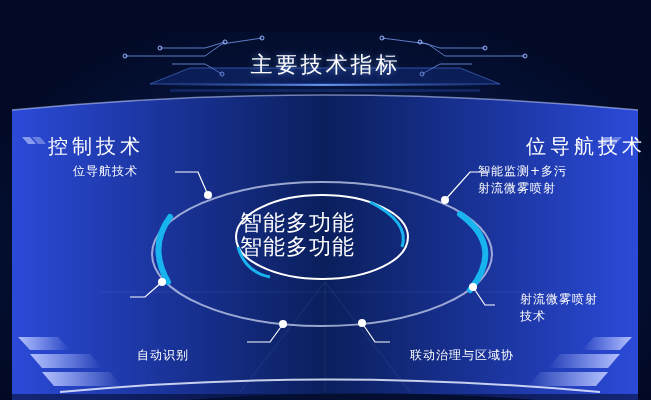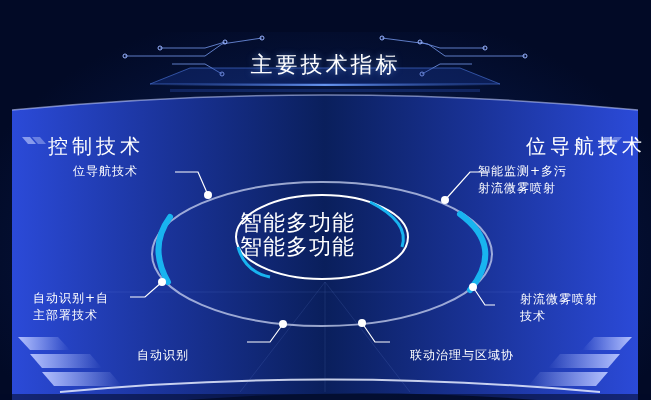--- a/index.html
+++ b/index.html
@@ -152,24 +152,20 @@
   <div class="section-label" style="left:526px; top:101px;">位导航技术</div>
 
   <div class="center-text">
     <div>智能多功能</div>
     <div>智能多功能</div>
   </div>
 
   <div class="item-text" style="left:73px; top:131px;">
     <div>位导航技术</div>
   </div>
-  <div class="item-text" style="left:33px; top:258px;">
-    <div>自动识别+自</div>
-    <div>主部署技术</div>
-  </div>
   <div class="item-text" style="left:137px; top:315px;">
     <div>自动识别</div>
   </div>
   <div class="item-text" style="left:478px; top:131px;">
     <div>智能监测+多污</div>
     <div>射流微雾喷射</div>
   </div>
   <div class="item-text" style="left:520px; top:259px;">
     <div>射流微雾喷射</div>
     <div>技术</div>

